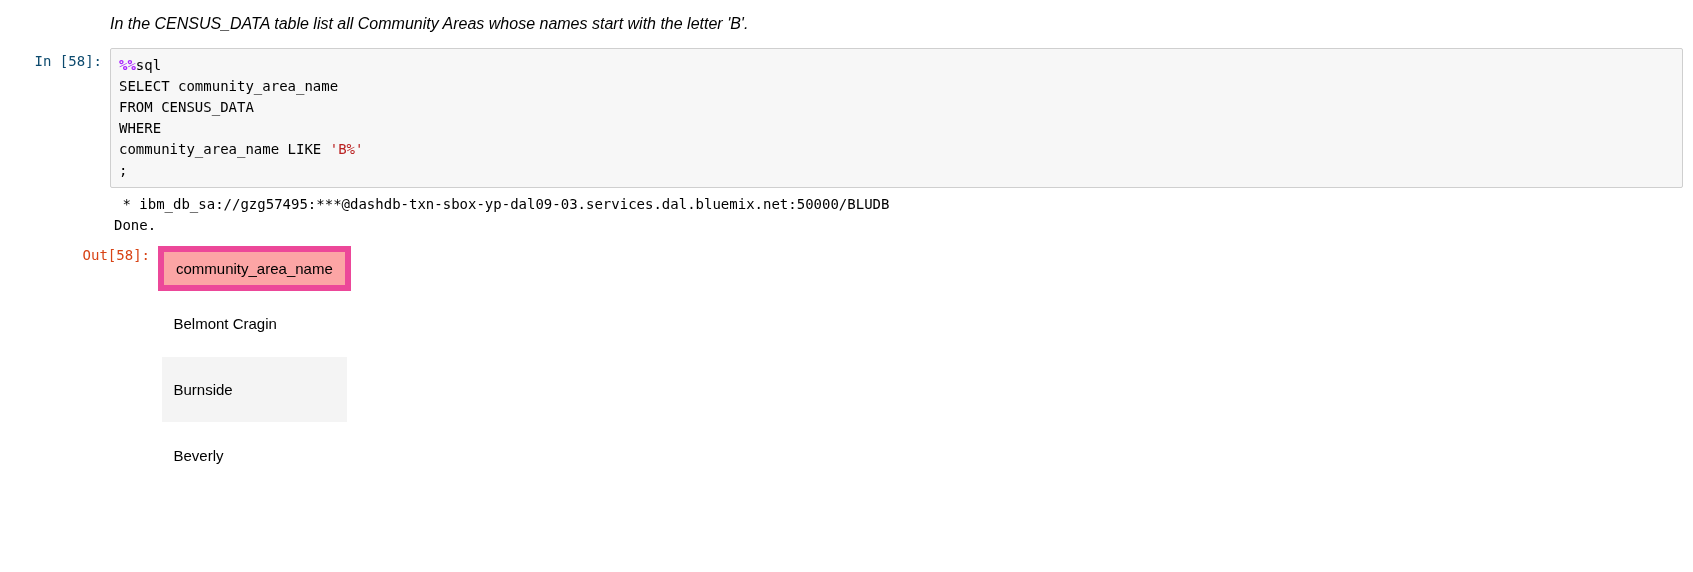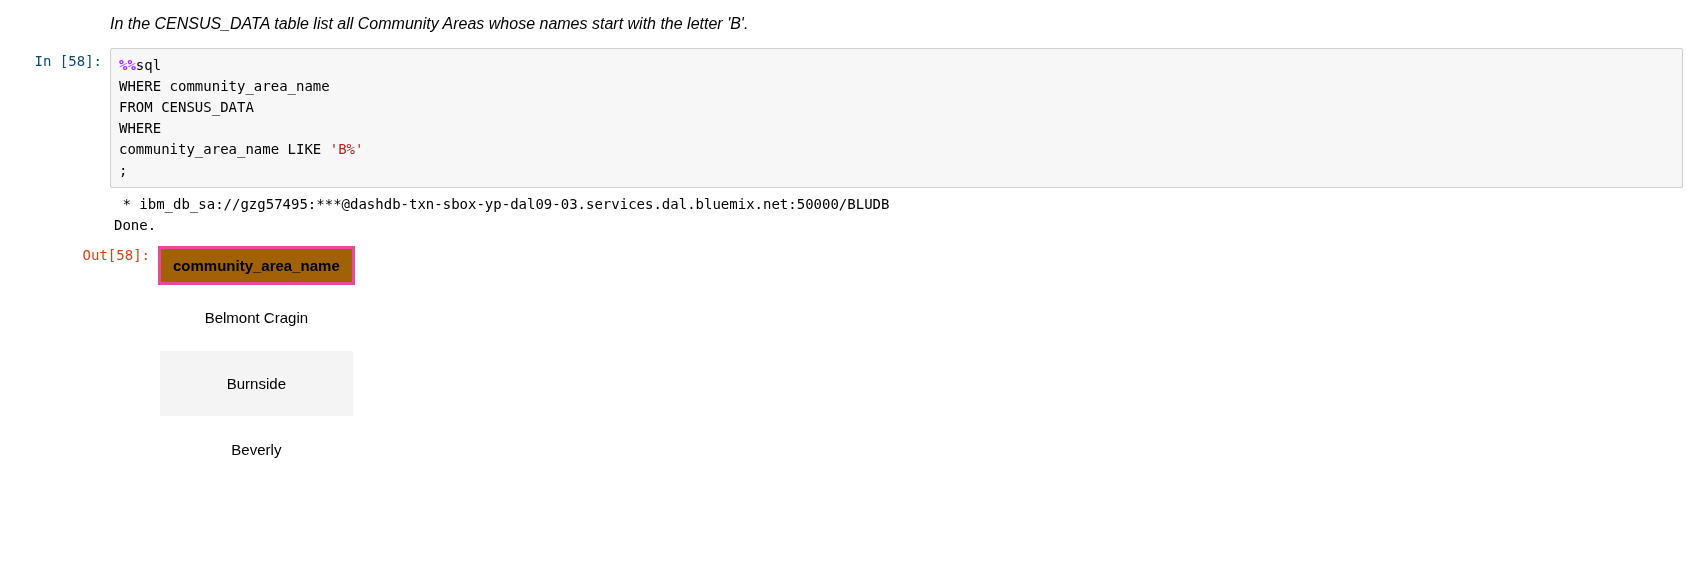--- a/index.html
+++ b/index.html
@@ -59,49 +59,49 @@
     white-space: pre;
     color: #000;
   }
   table.result {
     border-collapse: collapse;
     font-size: 15px;
     margin: 4px 0;
     text-align: right;
   }
   table.result th {
-    background: #a16207;
+    background: #fca5a5;
     padding: 8px 12px;
-    font-weight: 700;
+    font-weight: 400;
     text-align: right;
-    border: 3px solid #ec4899;
+    border: 6px solid #ec4899;
   }
   table.result td {
     padding: 24px 12px;
     border: 1px solid #fff;
-    text-align: center;
+    text-align: left;
   }
   table.result tr:nth-child(odd) td { background: #ffffff; }
   table.result tr:nth-child(even) td { background: #f4f4f4; }
 </style>
 </head>
 <body>
 
 <div class="cell">
   <div class="prompt blank">&nbsp;</div>
   <div class="content-area">
     <div class="markdown-heading">In the CENSUS_DATA table list all Community Areas whose names start with the letter 'B'.</div>
   </div>
 </div>
 
 <div class="cell">
   <div class="prompt in">In [58]:</div>
   <div class="content-area">
     <div class="code-cell"><span class="tok-op">%%</span><span>sql</span>
-<span>WHERE community_area_name</span>
+<span>SELECT community_area_name</span>
 <span>FROM CENSUS_DATA</span>
 <span>WHERE</span>
 <span>community_area_name LIKE </span><span class="tok-str">'B%'</span>
 <span>;</span></div>
   </div>
 </div>
 
 <div class="cell">
   <div class="prompt blank">&nbsp;</div>
   <div class="content-area">

